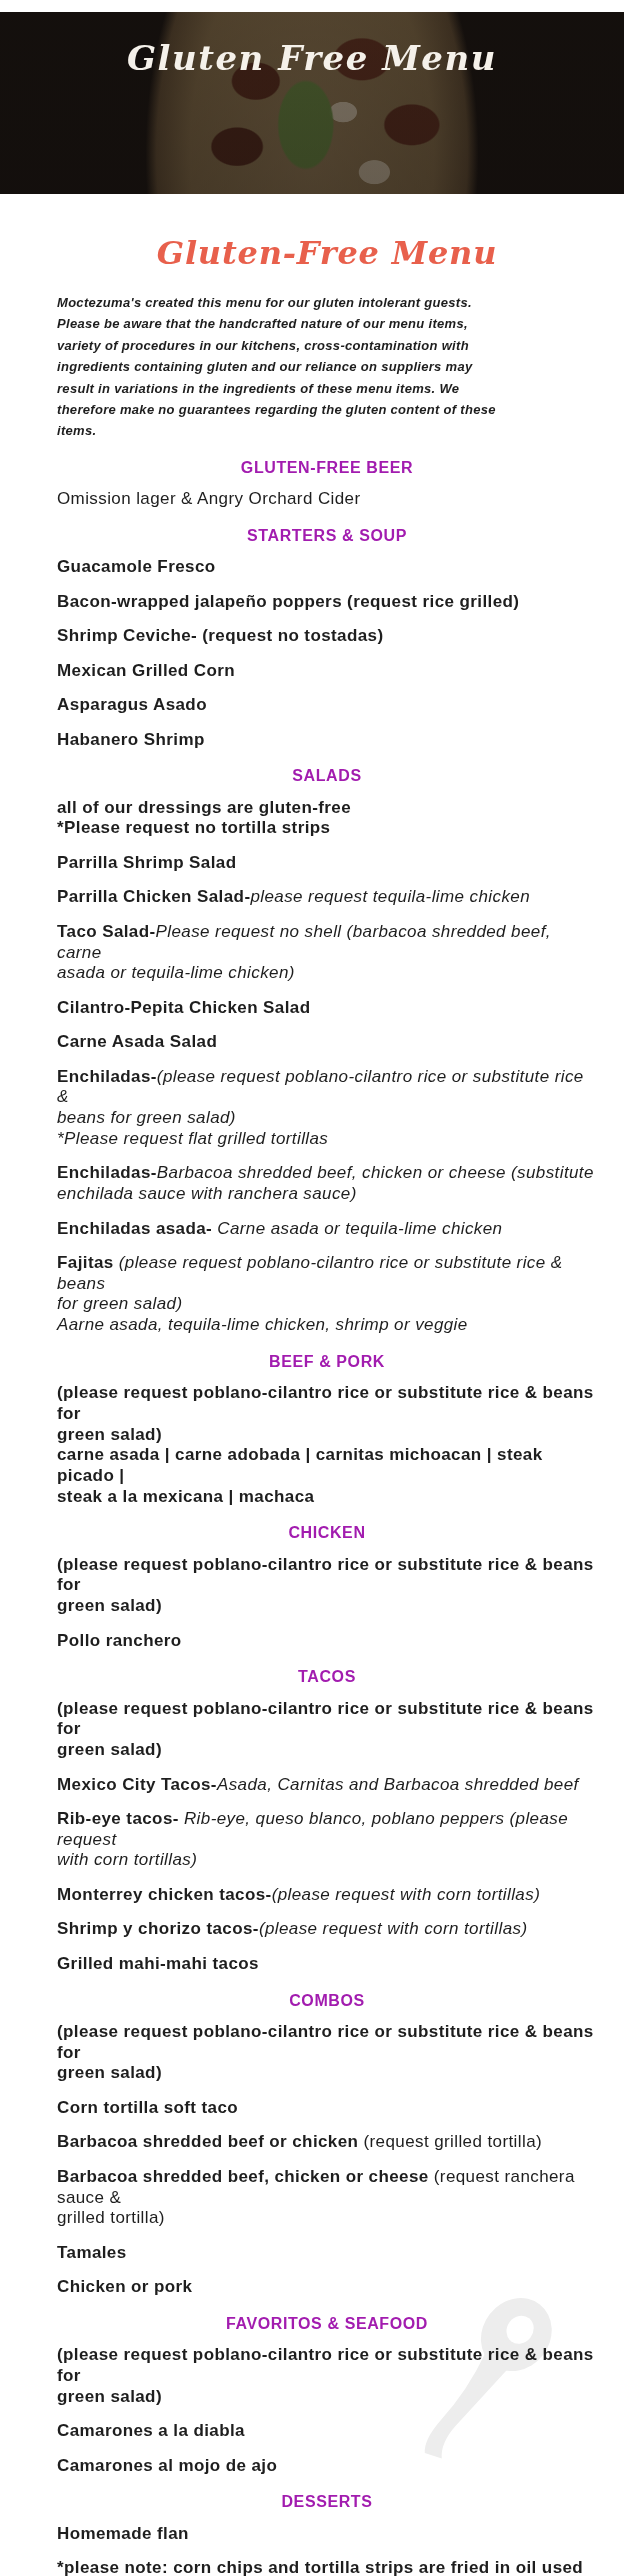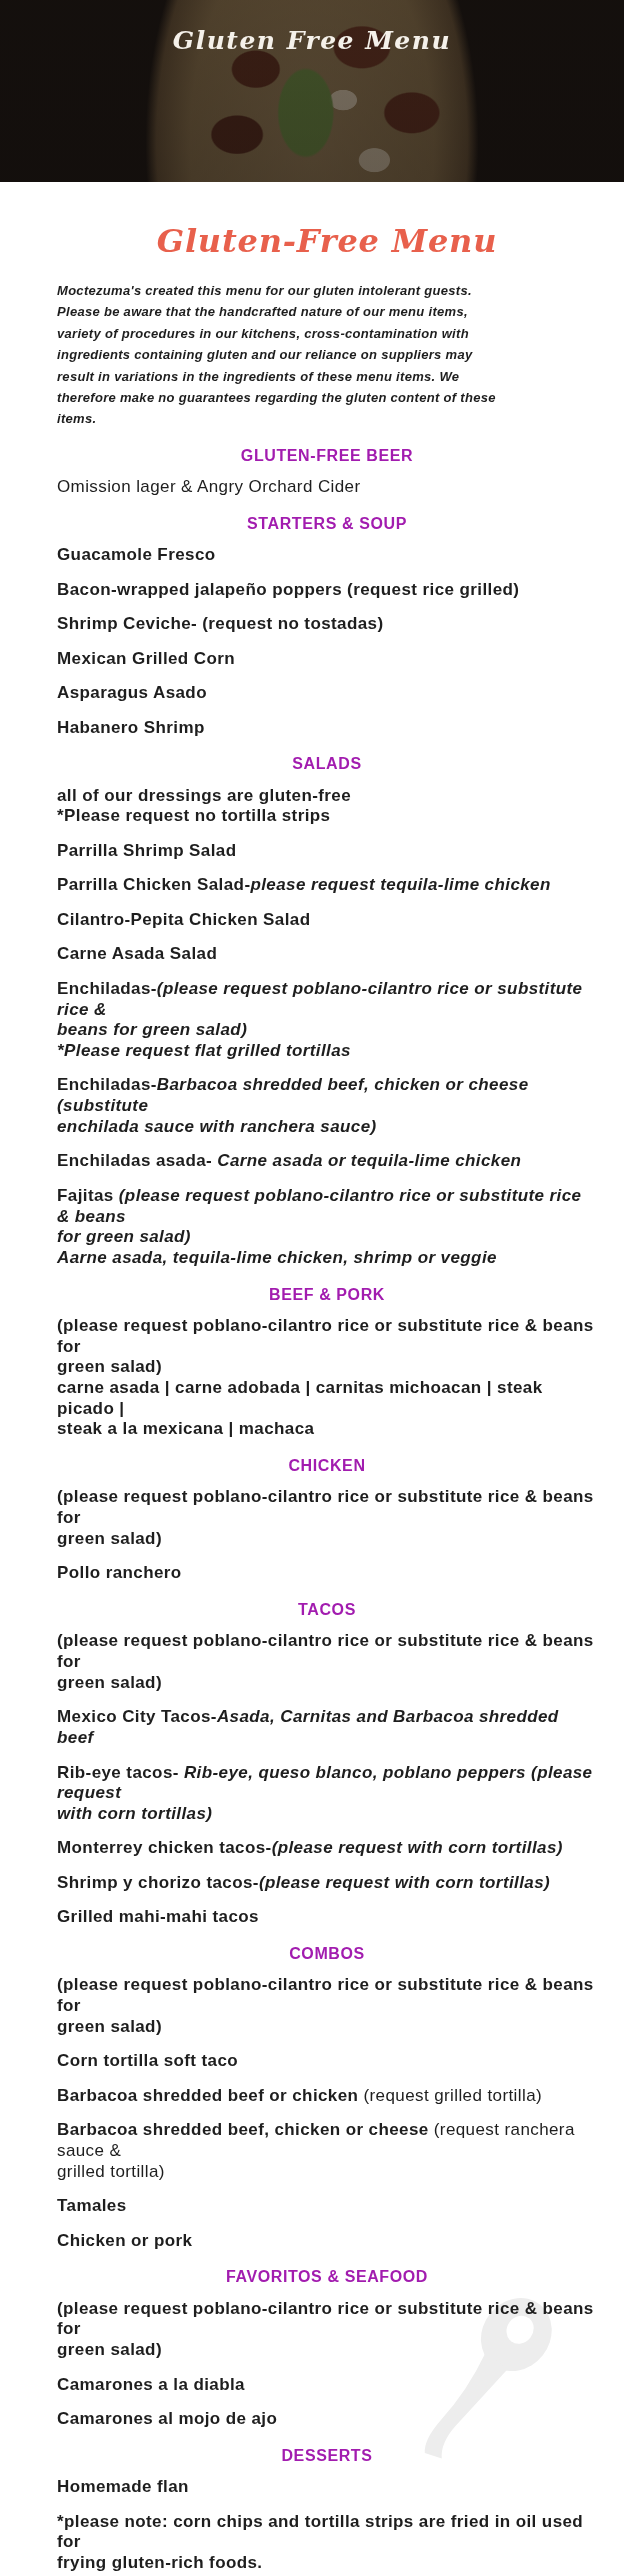--- a/index.html
+++ b/index.html
@@ -22,27 +22,27 @@
       radial-gradient(26px 20px at 60% 88%, rgba(196,182,158,0.9) 0 58%, rgba(196,182,158,0) 62%),
       radial-gradient(23px 17px at 55% 55%, rgba(205,192,170,0.85) 0 58%, rgba(205,192,170,0) 62%),
       radial-gradient(40px 31px at 41% 38%, rgba(84,40,26,0.98) 0 58%, rgba(84,40,26,0) 62%),
       radial-gradient(47px 35px at 58% 26%, rgba(94,46,30,0.98) 0 58%, rgba(94,46,30,0) 62%),
       radial-gradient(43px 32px at 38% 74%, rgba(76,36,24,0.98) 0 58%, rgba(76,36,24,0) 62%),
       radial-gradient(46px 34px at 66% 62%, rgba(88,42,28,0.98) 0 58%, rgba(88,42,28,0) 62%),
       radial-gradient(222px 398px at 50% 78%, #8a7350 0%, #7c6644 55%, #5b4830 70%, rgba(25,18,14,0) 75%),
       #17120f;
   }
   .hero-title{
-    margin:0;
+    margin:12px;
     padding-top:26px;
     text-align:center;
     font-family:"DejaVu Serif", serif;
     font-style:italic;
     font-weight:bold;
-    font-size:25px;
+    font-size:34px;
     letter-spacing:1.5px;
     color:#f5f1ea;
   }
 
   
   .watermark{position:absolute;z-index:0;right:0;top:2283px;width:322px;pointer-events:none;}
   .wm-spoon{position:absolute;right:100px;top:0;transform:rotate(38deg);}
 
   
   .content{
@@ -80,21 +80,21 @@
   .plain, .item, .note{
     margin:0 0 13.8px 0;
     font-size:17px;
     line-height:20.7px;
     letter-spacing:0.4px;
     white-space:pre-line;
   }
   .plain{font-weight:normal;}
   .note{font-weight:bold;}
   .item strong{font-weight:bold;}
-  .item .inote.italic{font-style:italic;font-weight:bold;}
+  .item .inote.italic{font-style:italic;font-weight:normal;}
   .item .inote.regular{font-style:normal;font-weight:normal;}
 
   .bottom-bar{
     position:relative;z-index:2;
     height:6.1px;
     background:#151515;
     margin-top:20px;
   }
 </style>
 </head>
@@ -139,20 +139,22 @@
           <p class="item"><strong>Mexican Grilled Corn</strong></p>
           <p class="item"><strong>Asparagus Asado</strong></p>
           <p class="item"><strong>Habanero Shrimp</strong></p>
         </section>
         <section>
           <h2 class="heading">SALADS</h2>
           <p class="note">all of our dressings are gluten-free
 *Please request no tortilla strips</p>
           <p class="item"><strong>Parrilla Shrimp Salad</strong></p>
           <p class="item"><strong>Parrilla Chicken Salad-</strong><span class="inote italic">please request tequila-lime chicken</span></p>
+          <p class="item"><strong>Taco Salad-</strong><span class="inote italic">Please request no shell (barbacoa shredded beef, carne
+asada or tequila-lime chicken)</span></p>
           <p class="item"><strong>Cilantro-Pepita Chicken Salad</strong></p>
           <p class="item"><strong>Carne Asada Salad</strong></p>
           <p class="item"><strong>Enchiladas-</strong><span class="inote italic">(please request poblano-cilantro rice or substitute rice &amp;
 beans for green salad)
 *Please request flat grilled tortillas</span></p>
           <p class="item"><strong>Enchiladas-</strong><span class="inote italic">Barbacoa shredded beef, chicken or cheese (substitute
 enchilada sauce with ranchera sauce)</span></p>
           <p class="item"><strong>Enchiladas asada-</strong><span class="inote italic"> Carne asada or tequila-lime chicken</span></p>
           <p class="item"><strong>Fajitas </strong><span class="inote italic">(please request poblano-cilantro rice or substitute rice &amp; beans
 for green salad)

